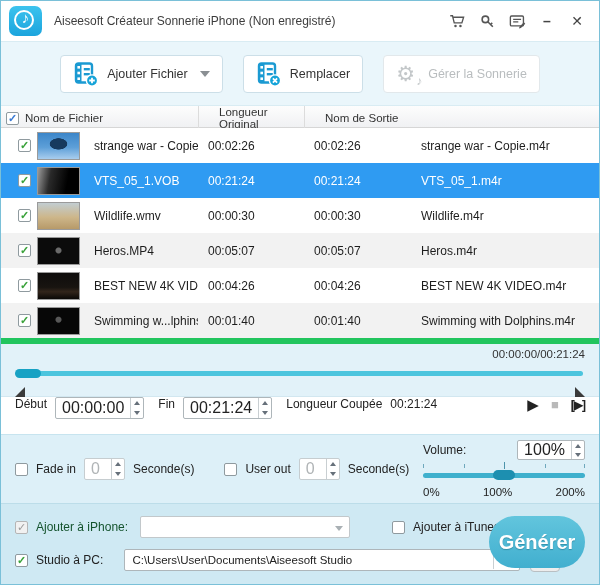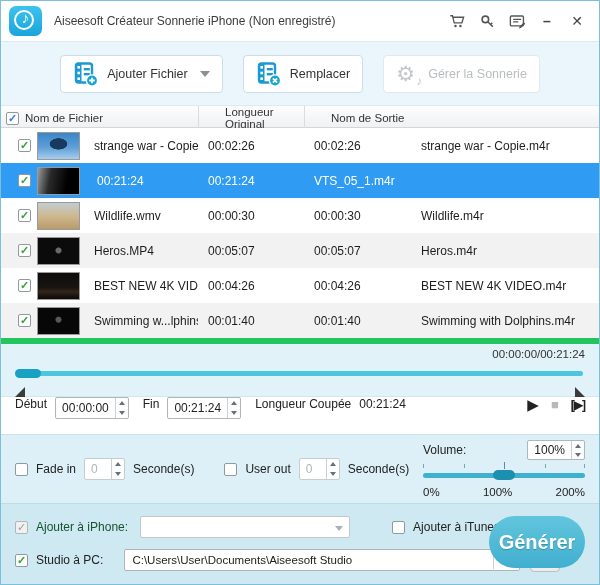--- a/index.html
+++ b/index.html
@@ -22,21 +22,21 @@
   .toolbar { height:65px; background:#eaf6fb; border-top:1px solid #d9ecf3; border-bottom:1px solid #d9ecf3; display:flex; align-items:center; justify-content:center; gap:20px; flex:0 0 auto; }
   .tool-btn { height:38px; background:#fff; border:1px solid #ccdfe8; border-radius:4px; display:flex; align-items:center; padding:0 12px; gap:8px; font-size:12.5px; color:#333; cursor:pointer; }
   .tool-btn.disabled { border-color:#e2e8eb; color:#b9bdbf; cursor:default; }
   .caret-down { width:0; height:0; border-left:5px solid transparent; border-right:5px solid transparent; border-top:6px solid #8a8f93; margin-left:4px; }
   .gear-wrap { position:relative; width:24px; height:24px; }
   .gear-glyph { font-size:21px; color:#c3c7c9; line-height:24px; }
   .gear-note { position:absolute; right:-2px; bottom:-2px; font-size:12px; color:#c3c7c9; }
 
   
   .grid-header { height:22px; background:linear-gradient(180deg,#fdfdfd,#f0f1f3); border-bottom:1px solid #d6d6d6; display:grid; grid-template-columns:197px 106px 107px 1fr; align-items:center; font-size:11.5px; color:#333; flex:0 0 auto; }
-  .grid-header .hcell { height:100%; display:flex; align-items:center; padding-left:26px; border-left:1px solid #dcdcdc; }
+  .grid-header .hcell { height:100%; display:flex; align-items:center; padding-left:20px; border-left:1px solid #dcdcdc; }
   .grid-header .hcell:first-child { border-left:none; padding-left:5px; gap:6px; }
   .tbody { flex:0 0 auto; }
   .trow { height:35px; display:grid; grid-template-columns:36px 50px 111px 106px 107px 1fr; align-items:center; font-size:12px; color:#1d1d1d; background:#fff; cursor:default; }
   .trow.alt { background:#f2f2f2; }
   .trow.selected { background:#2f9bf2; color:#fff; }
   .ck-zone { display:flex; justify-content:flex-end; padding-right:6px; }
   .thumb { width:43px; height:28px; border:1px solid #9a9a9a; }
   .thumb-0 { background:radial-gradient(ellipse 14px 9px at 50% 42%, #173a5e 0 60%, transparent 65%), linear-gradient(180deg,#3c86c9 0%,#5d9fd8 55%,#a8cdee 100%); }
   .thumb-1 { background:linear-gradient(100deg,#9a9a9a 0%,#2a2a2a 30%,#000 70%); }
   .thumb-2 { background:linear-gradient(180deg,#c2cdd1 0%,#cdb68a 55%,#b79a69 100%); }
@@ -60,21 +60,21 @@
   .track { position:absolute; left:2px; right:2px; top:4px; height:5px; border-radius:3px; background:#4cc5de; }
   .play-thumb { position:absolute; left:0; top:2px; width:26px; height:9px; border-radius:5px; background:#17a2c4; cursor:pointer; }
   .marker-row { position:relative; height:16px; margin-top:2px; }
   .trim-left  { position:absolute; left:0; bottom:2px; width:0; height:0; border-right:10px solid #3b3b3b; border-top:10px solid transparent; cursor:pointer; }
   .trim-right { position:absolute; right:0; bottom:2px; width:0; height:0; border-left:10px solid #3b3b3b; border-top:10px solid transparent; cursor:pointer; }
 
   
   .controls-row { height:38px; background:#fff; border-top:1px solid #d2e7f0; display:flex; align-items:flex-start; padding:0 14px; font-size:12px; color:#222; flex:0 0 auto; }
   .lbl { margin-right:8px; }
   .spin { display:inline-flex; align-items:stretch; height:22px; background:#fff; border:1px solid #aeb6ba; border-radius:2px; overflow:hidden; }
-  .spin .val { display:flex; align-items:center; padding:0 6px; font-size:12px; color:#222; min-width:52px; }
+  .spin .val { display:flex; align-items:center; padding:0 6px; font-size:16px; color:#222; min-width:52px; }
   .spin.small .val { min-width:26px; }
   .spin .btns { width:13px; border-left:1px solid #c9cfd2; display:flex; flex-direction:column; }
   .spin .btns span { flex:1; display:flex; align-items:center; justify-content:center; cursor:pointer; }
   .arr-up { width:0; height:0; border-left:3px solid transparent; border-right:3px solid transparent; border-bottom:4px solid #66707a; }
   .arr-dn { width:0; height:0; border-left:3px solid transparent; border-right:3px solid transparent; border-top:4px solid #66707a; }
   .spin.disabled .val { color:#b0b4b6; }
   .spin.disabled { border-color:#c6cdd0; }
   .playback { margin-left:auto; display:flex; align-items:center; gap:12px; }
   .pb-play { font-size:15px; color:#222; cursor:pointer; line-height:1; }
   .pb-stop { font-size:13px; color:#b9b9b9; cursor:default; line-height:1; }
@@ -213,20 +213,21 @@
       <div class="cell-time">00:02:26</div>
       <div class="cell-out">strange war - Copie.m4r</div>
     </div>
       <div class="trow selected">
       <div class="ck-zone">
           <span class="cbx green">✓</span>
         </div>
       <div>
           <div class="thumb thumb-1"></div>
         </div>
+      <div class="cell-name">VTS_05_1.VOB</div>
       <div class="cell-time">00:21:24</div>
       <div class="cell-time">00:21:24</div>
       <div class="cell-out">VTS_05_1.m4r</div>
     </div>
       <div class="trow">
       <div class="ck-zone">
           <span class="cbx green">✓</span>
         </div>
       <div>
           <div class="thumb thumb-2"></div>

